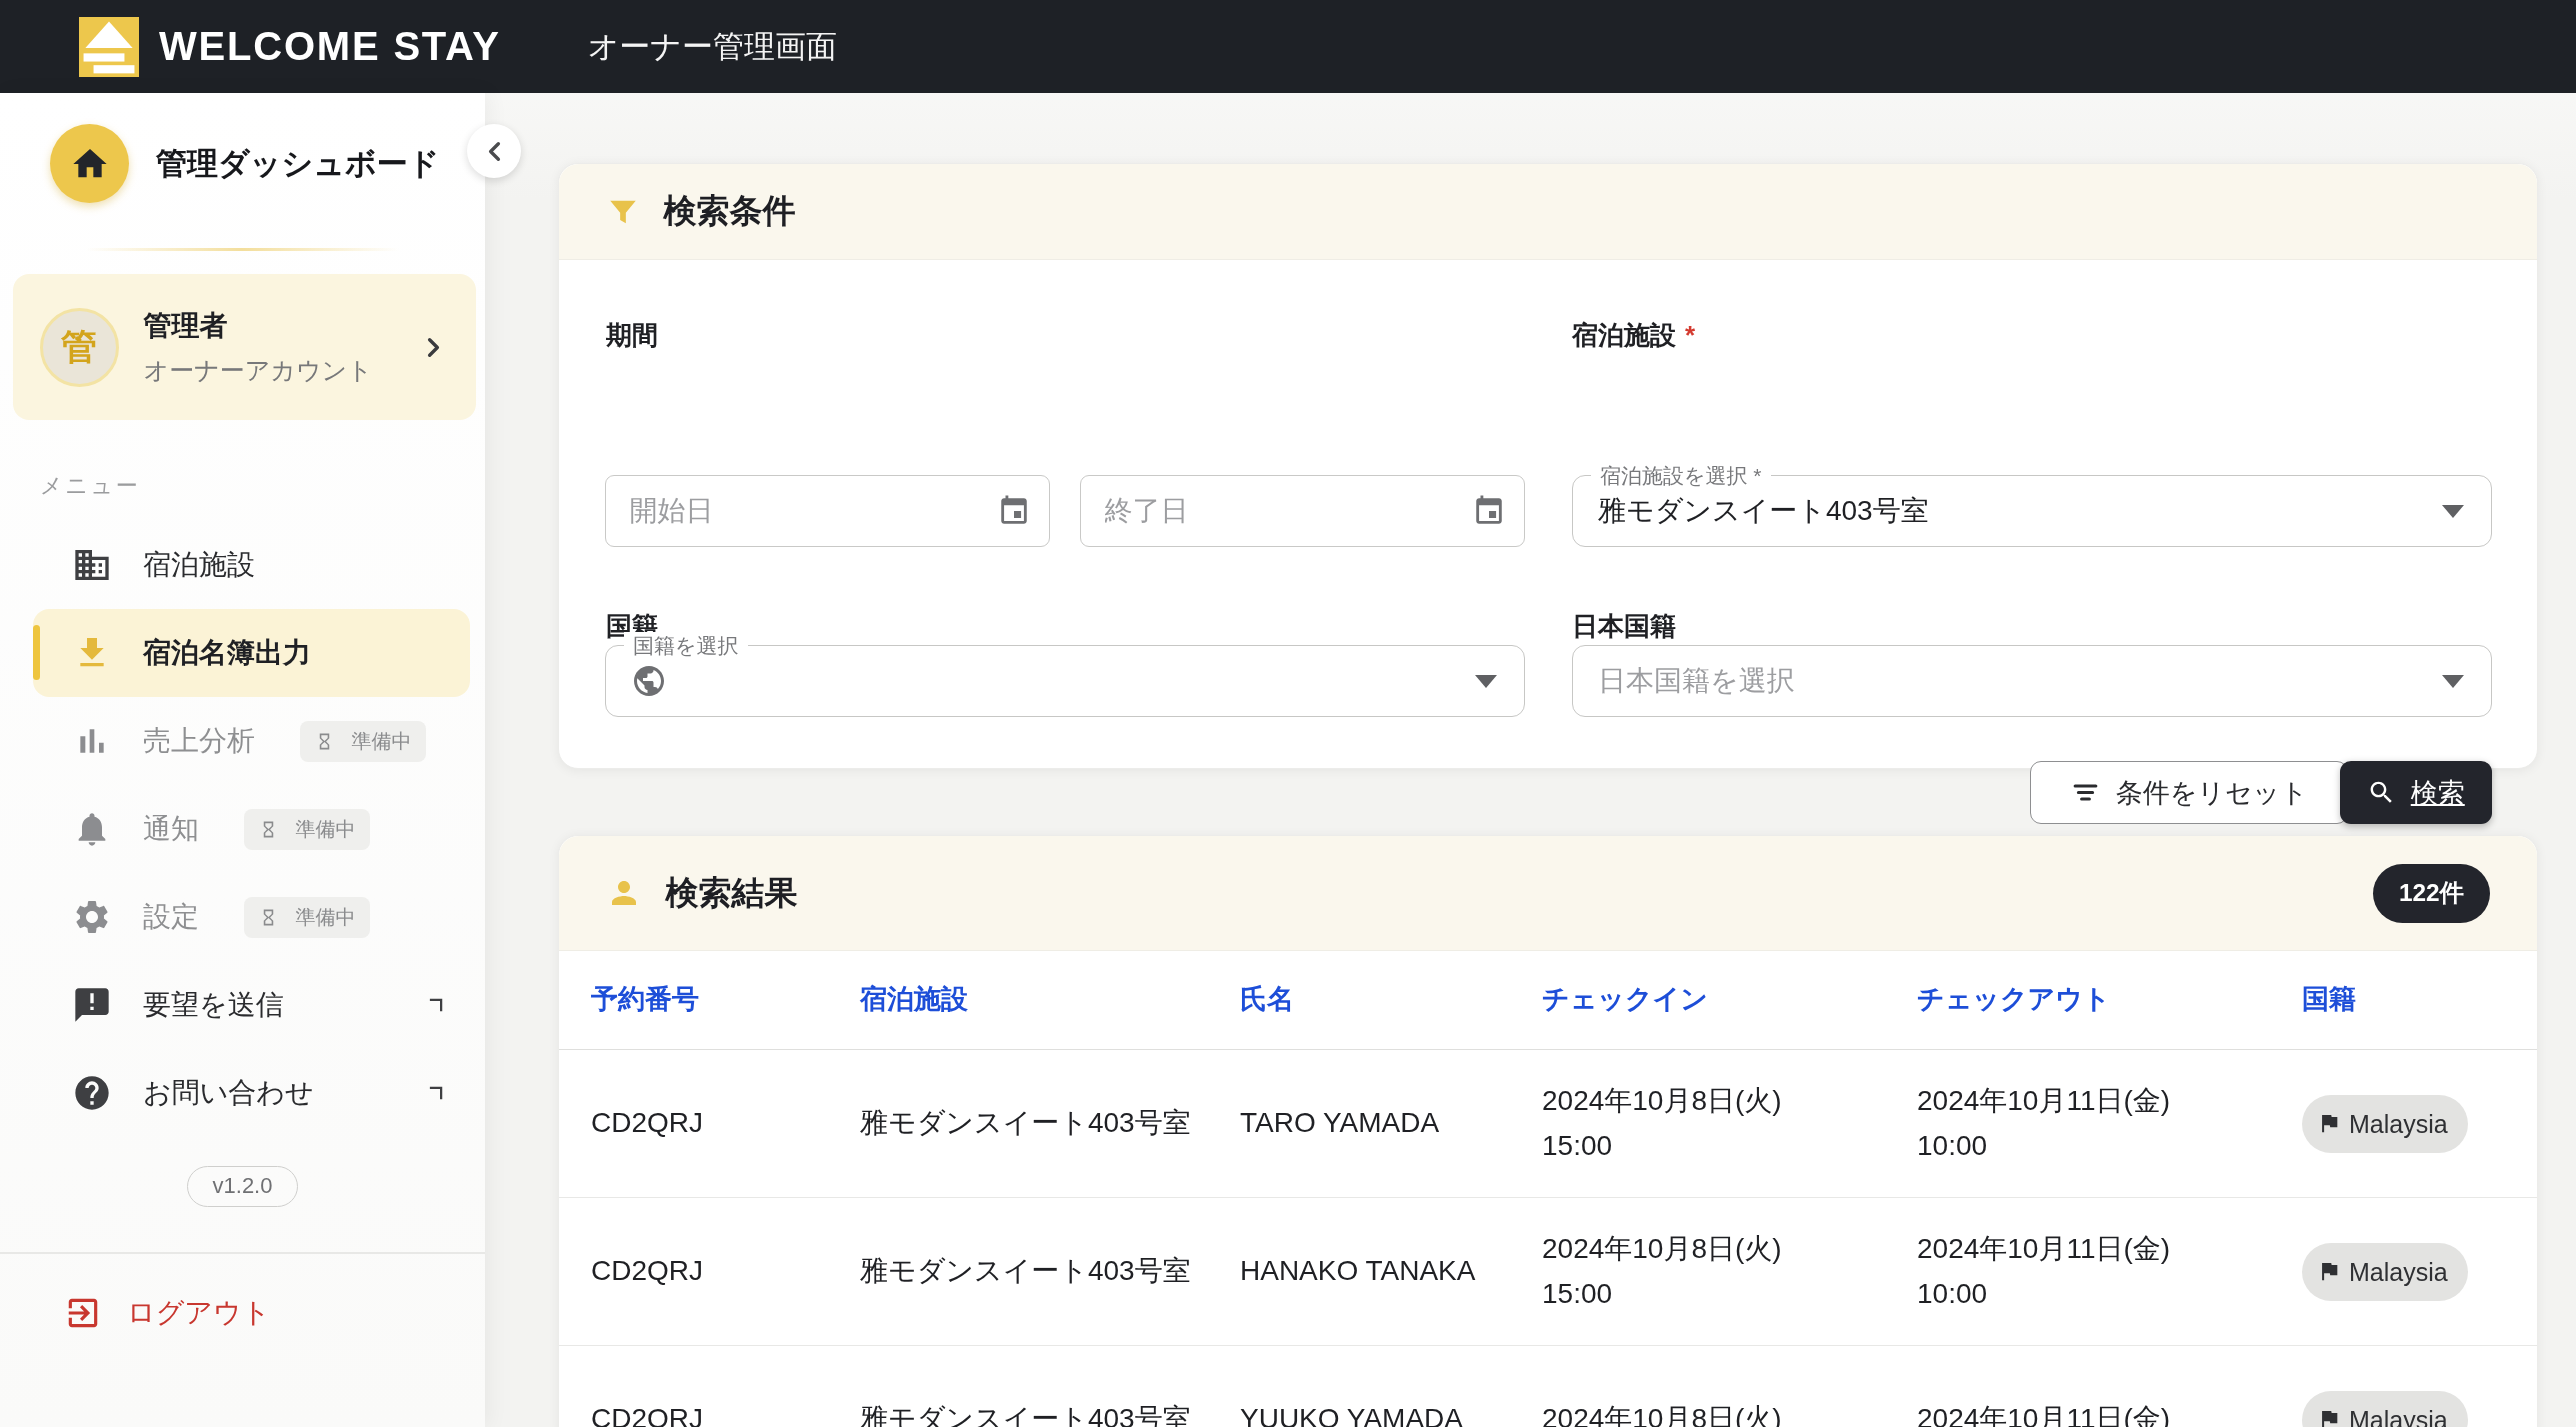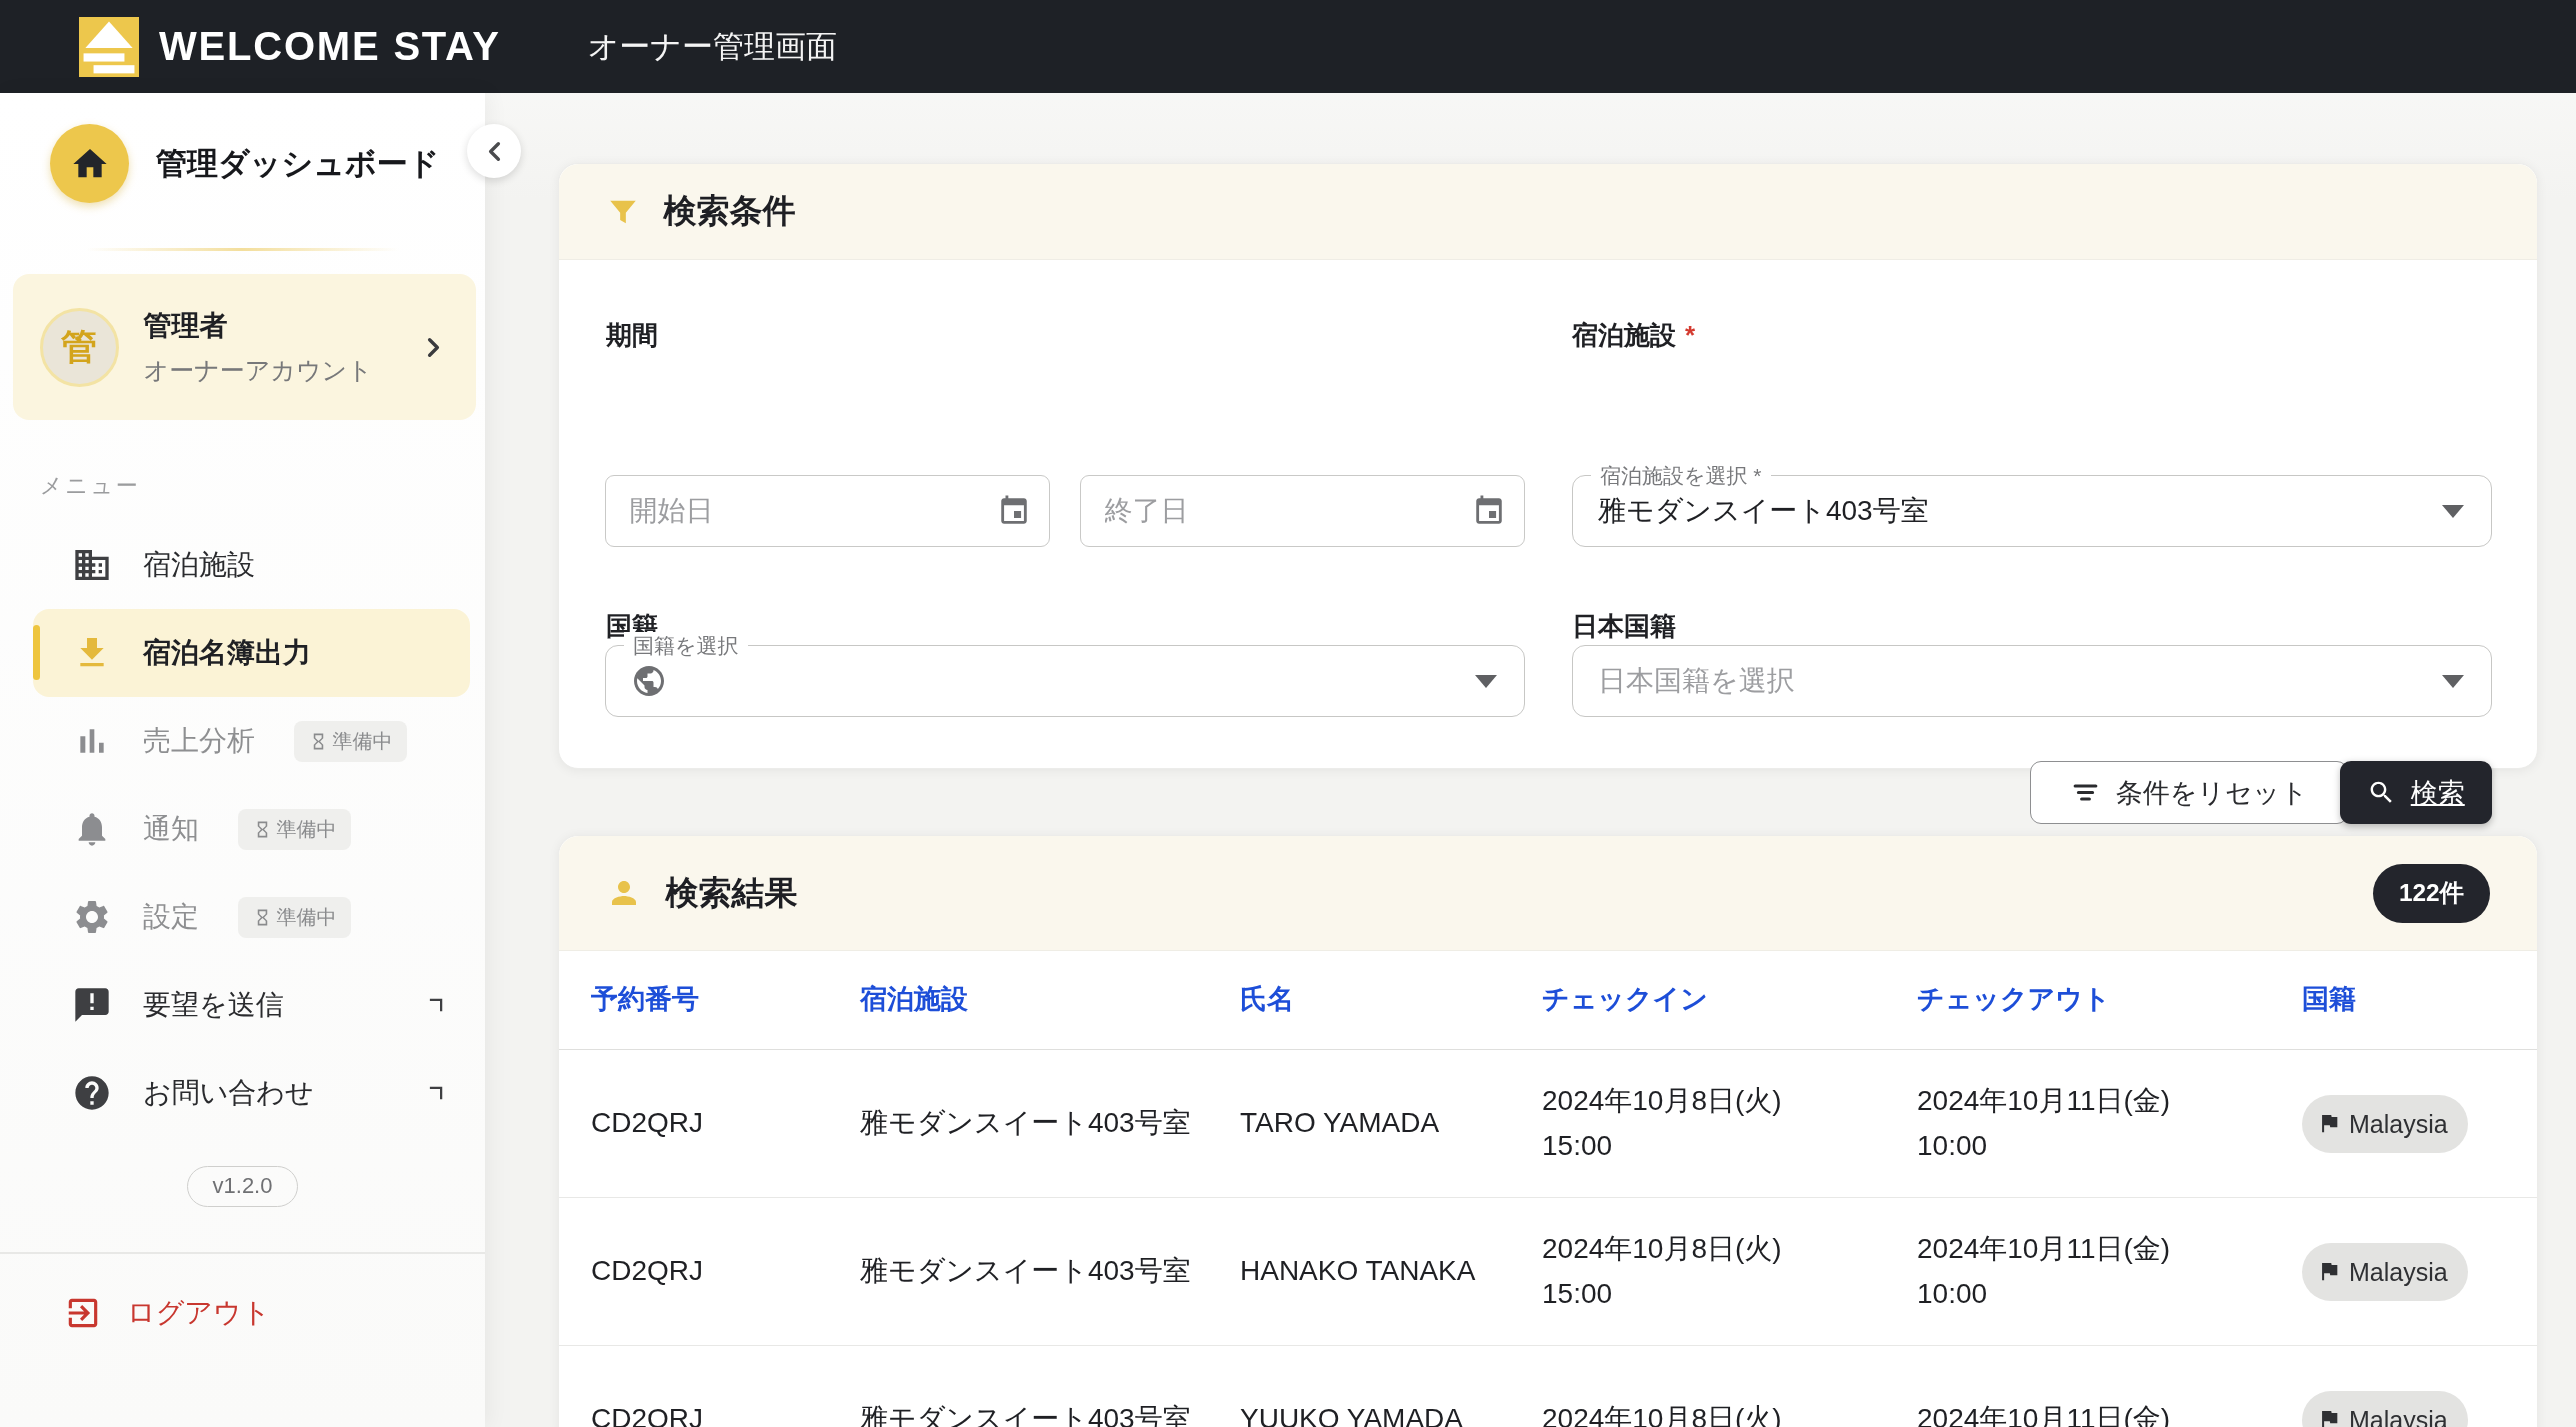--- a/index.html
+++ b/index.html
@@ -57,22 +57,22 @@
   .menu li .mi-label{font-size:28px;color:#2A2B2E;}
   .menu li.muted .mi-label{color:#8E8F91;}
   .menu li.active{
     background:var(--accent-soft);border-radius:16.3px;margin:0 15.4px 0 33px;padding-left:39px;
   }
   .menu li.active::before{
     content:"";position:absolute;left:0;top:16.3px;width:7.2px;height:55px;border-radius:4.5px;background:#EEC53E;
   }
   .menu li.active .mi-label{font-weight:700;color:#1F2024;}
   .mi-icon{flex:0 0 auto;}
-  .ready-badge{display:inline-flex;align-items:center;gap:5px;background:#EFEFED;border-radius:8.1px;
-    padding:7.2px 14.5px;font-size:20px;color:#8A8B8D;margin-left:8px;}
+  .ready-badge{display:inline-flex;align-items:center;gap:18px;background:#EFEFED;border-radius:8.1px;
+    padding:7.2px 14.5px;font-size:20px;color:#8A8B8D;margin-left:14px;}
   .ext-icon{position:absolute;right:36px;}
   .version-pill{display:block;margin:29px auto 0;width:max-content;border:1.8px solid #CFCFCD;border-radius:902px;
     padding:6.3px 25px;font-size:22px;color:#6F7073;background:transparent;}
   .side-divider{margin:45px 0 0 0;width:100%;height:1.8px;background:#E8E8E6;}
   .logout-row{display:flex;align-items:center;gap:25px;padding:40px 0 0 64px;cursor:pointer;}
   .logout-label{font-size:28px;color:var(--danger);}
 
   
   .panel{position:absolute;left:558px;width:1980px;background:#FFF;border-radius:20px;
     border:0.9px solid #ECECEA;box-shadow:0 1.8px 11px rgba(0,0,0,.06);}

